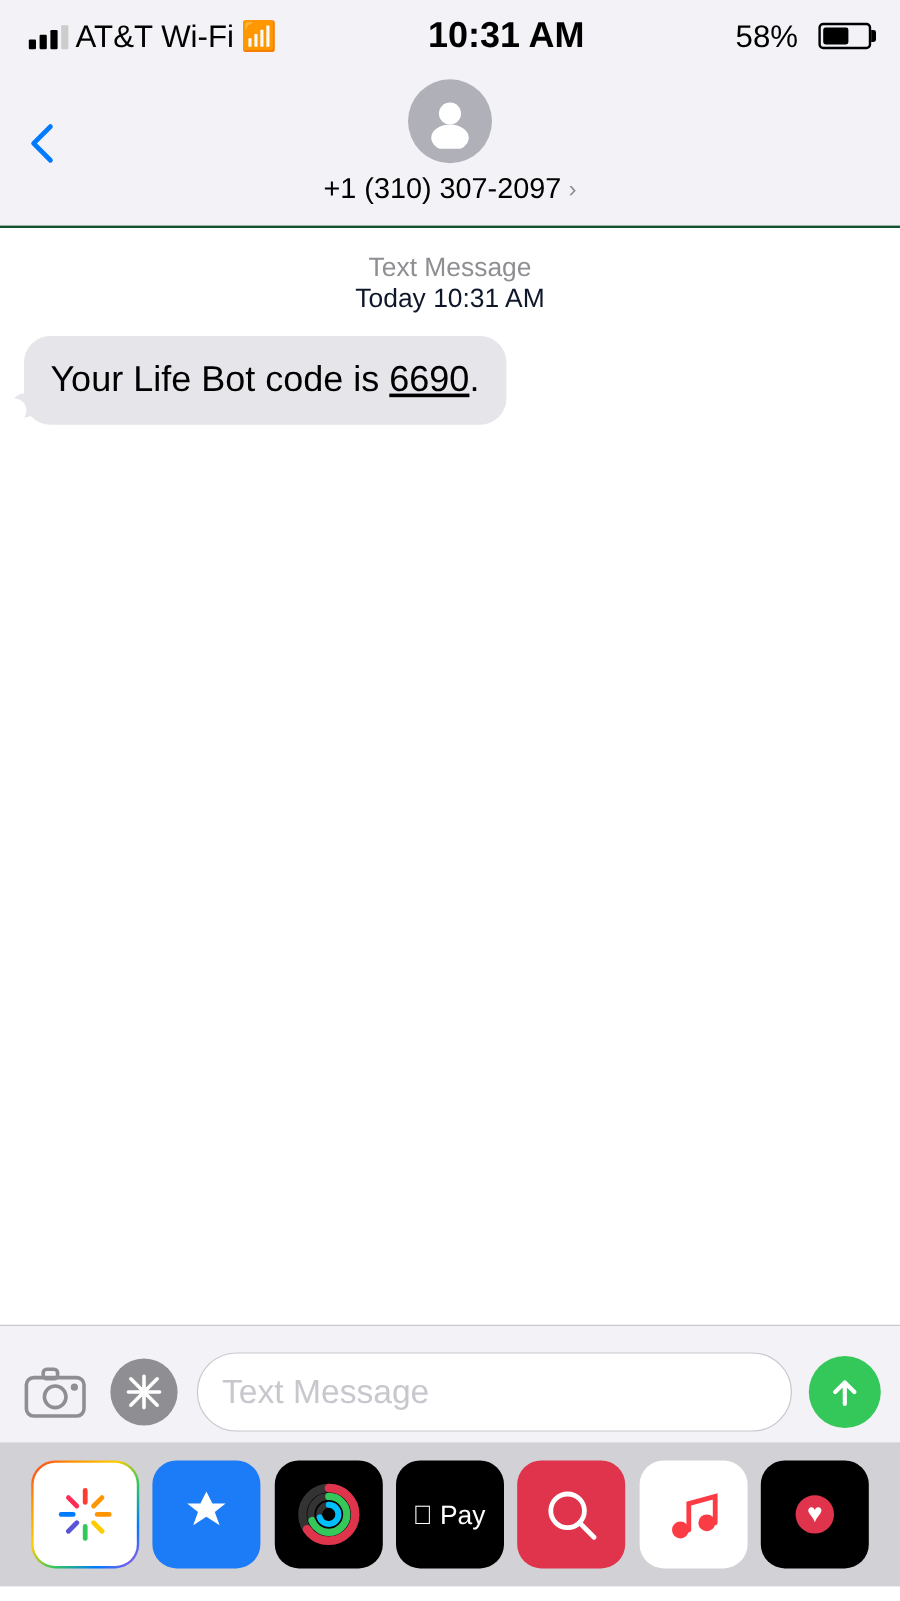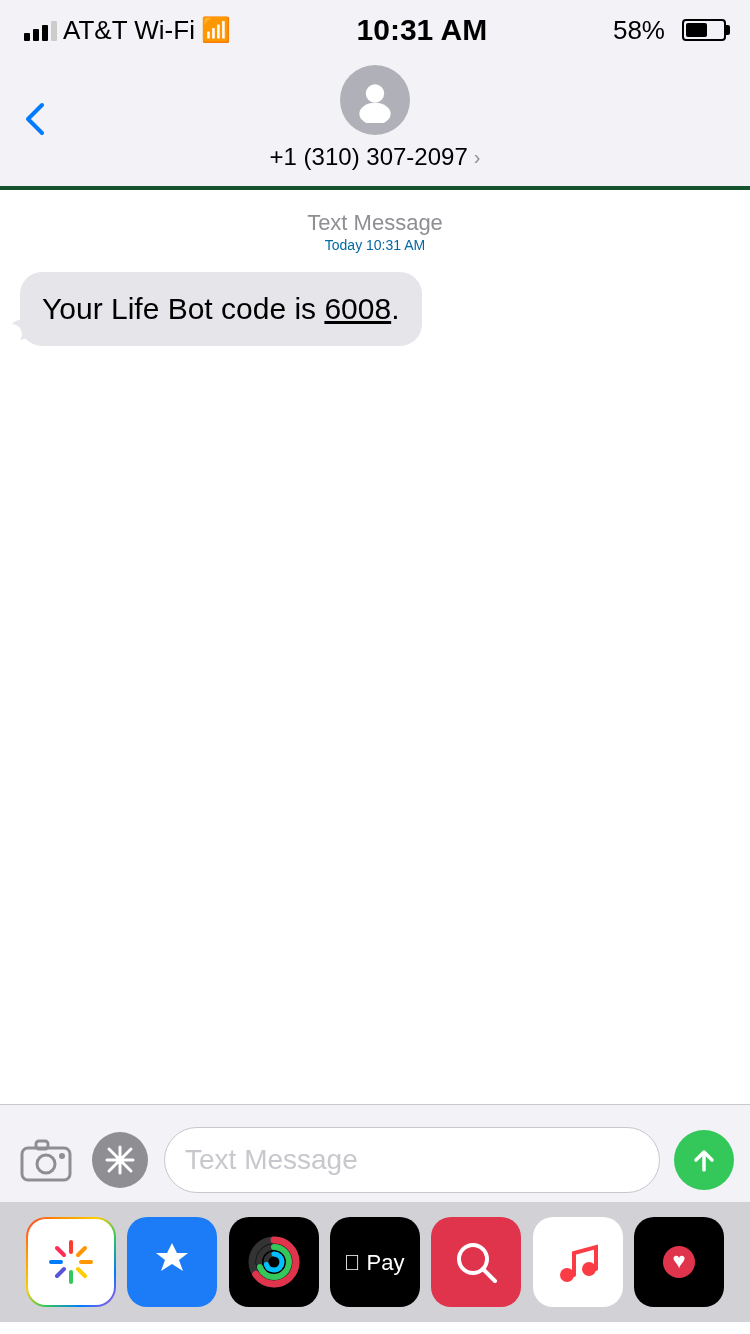--- a/index.html
+++ b/index.html
@@ -91,21 +91,21 @@
     
     .nav-header {
       width: 100%;
       height: 130px;
       background: #f2f2f7;
       display: flex;
       flex-direction: column;
       align-items: center;
       justify-content: center;
       padding-bottom: 10px;
-      border-bottom: 4px solid #14532d;
+      border-bottom: 2px solid #14532d;
       position: relative;
     }
     .back-button {
       position: absolute;
       left: 24px;
       top: 50%;
       transform: translateY(-50%);
       color: #007aff;
       font-size: 34px;
       cursor: pointer;
@@ -147,22 +147,22 @@
     }
     .message-timestamp {
       text-align: center;
       margin-bottom: 18px;
     }
     .message-timestamp-type {
       font-size: 22px;
       color: #8e8e93;
     }
     .message-timestamp-time {
-      font-size: 14px;
-      color: #0369a1;
+      font-size: 22px;
+      color: #0f172a;
     }
     .message-bubble-row {
       display: flex;
       justify-content: flex-start;
       margin-bottom: 10px;
     }
     .message-bubble {
       background: #e5e5ea;
       border-radius: 22px;
       padding: 16px 22px;
@@ -334,21 +334,21 @@
   <div class="message-timestamp">
     <span class="message-timestamp-type">Text Message</span>
     <br>
     <span class="message-timestamp-time">
       <span>Today</span>&nbsp;<span>10:31 AM</span>
     </span>
   </div>
 
   <div class="message-bubble-row">
     <div class="message-bubble">
-      <span>Your Life Bot code is </span><span class="code-underline">6008</span><span>.</span>
+      <span>Your Life Bot code is </span><span class="code-underline">6690</span><span>.</span>
     </div>
   </div>
 </div>
 
 <div class="input-toolbar">
   <div class="toolbar-icon">
     <svg width="52" height="44" viewBox="0 0 52 44" fill="none">
       <rect x="2" y="10" width="48" height="32" rx="6" stroke="#8e8e93" stroke-width="3" fill="none"></rect>
       <circle cx="26" cy="26" r="9" stroke="#8e8e93" stroke-width="3" fill="none"></circle>
       <rect x="16" y="3" width="12" height="8" rx="3" fill="none" stroke="#8e8e93" stroke-width="3"></rect>

